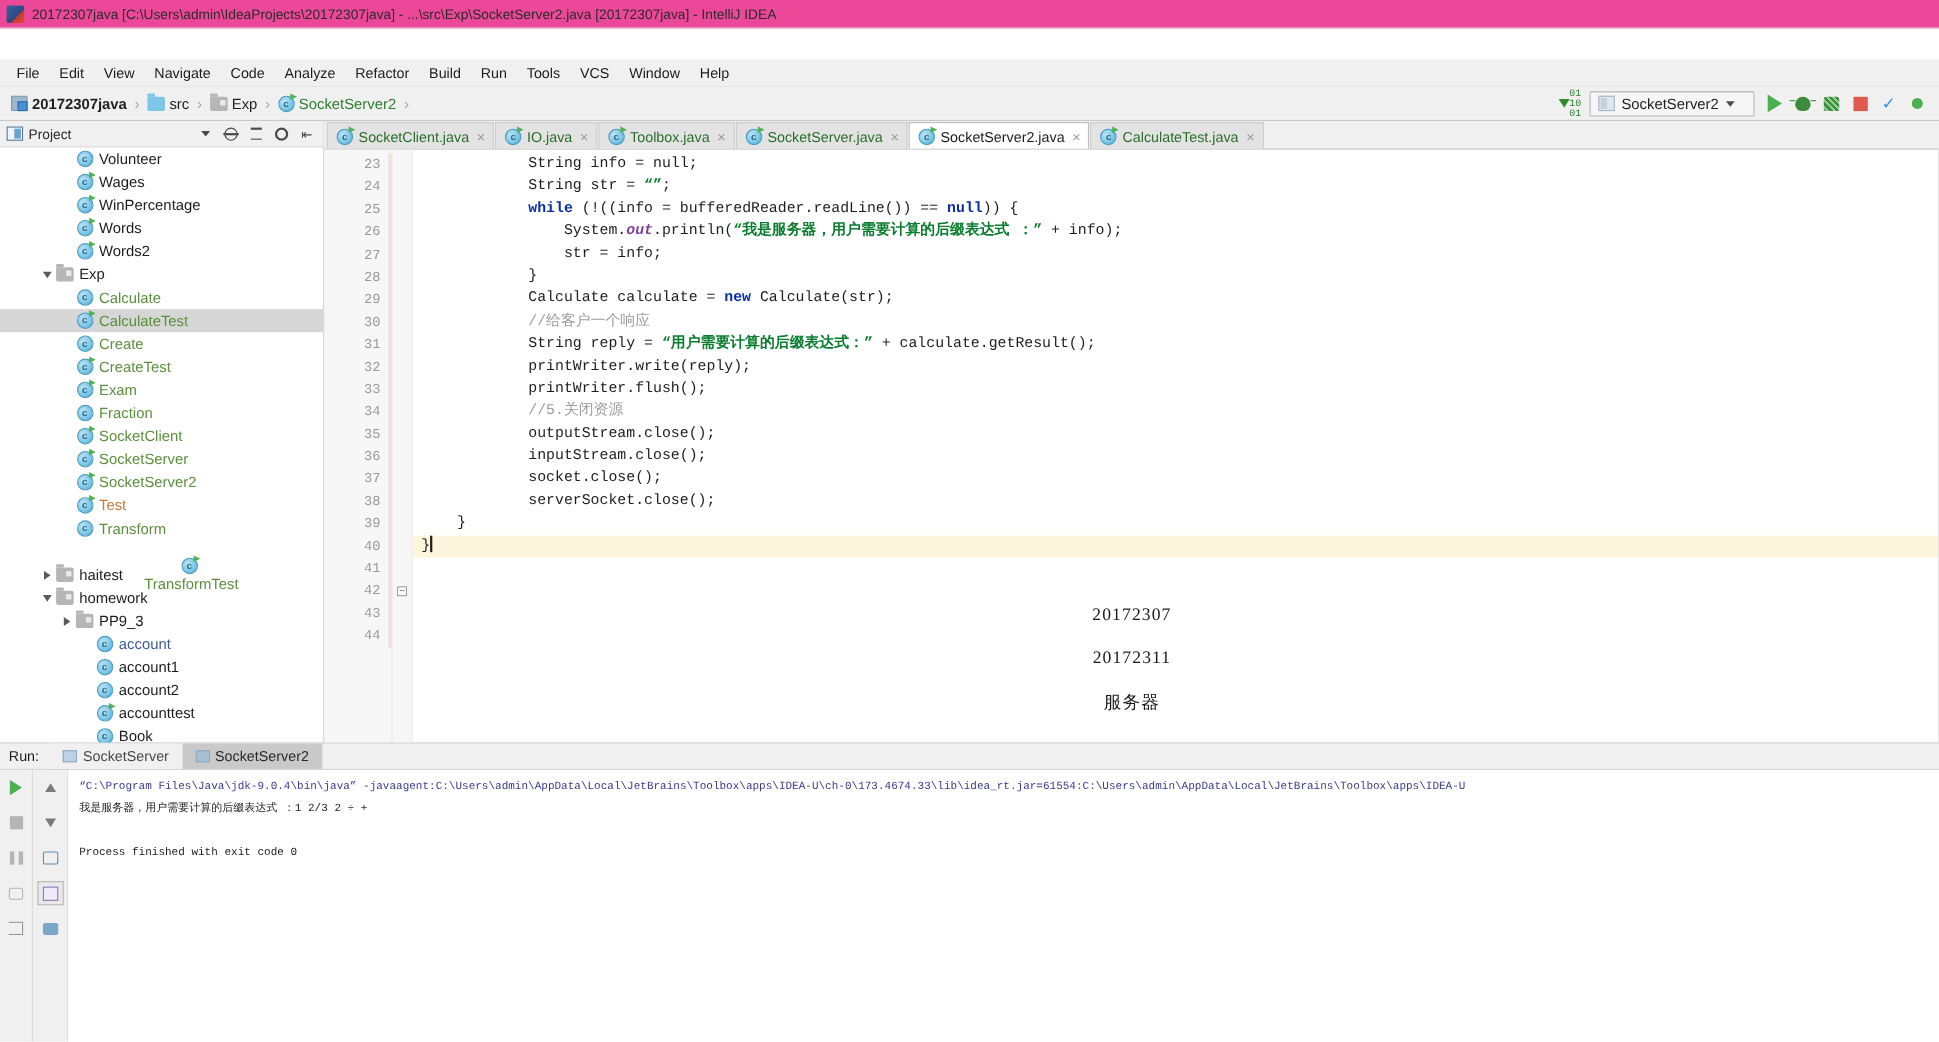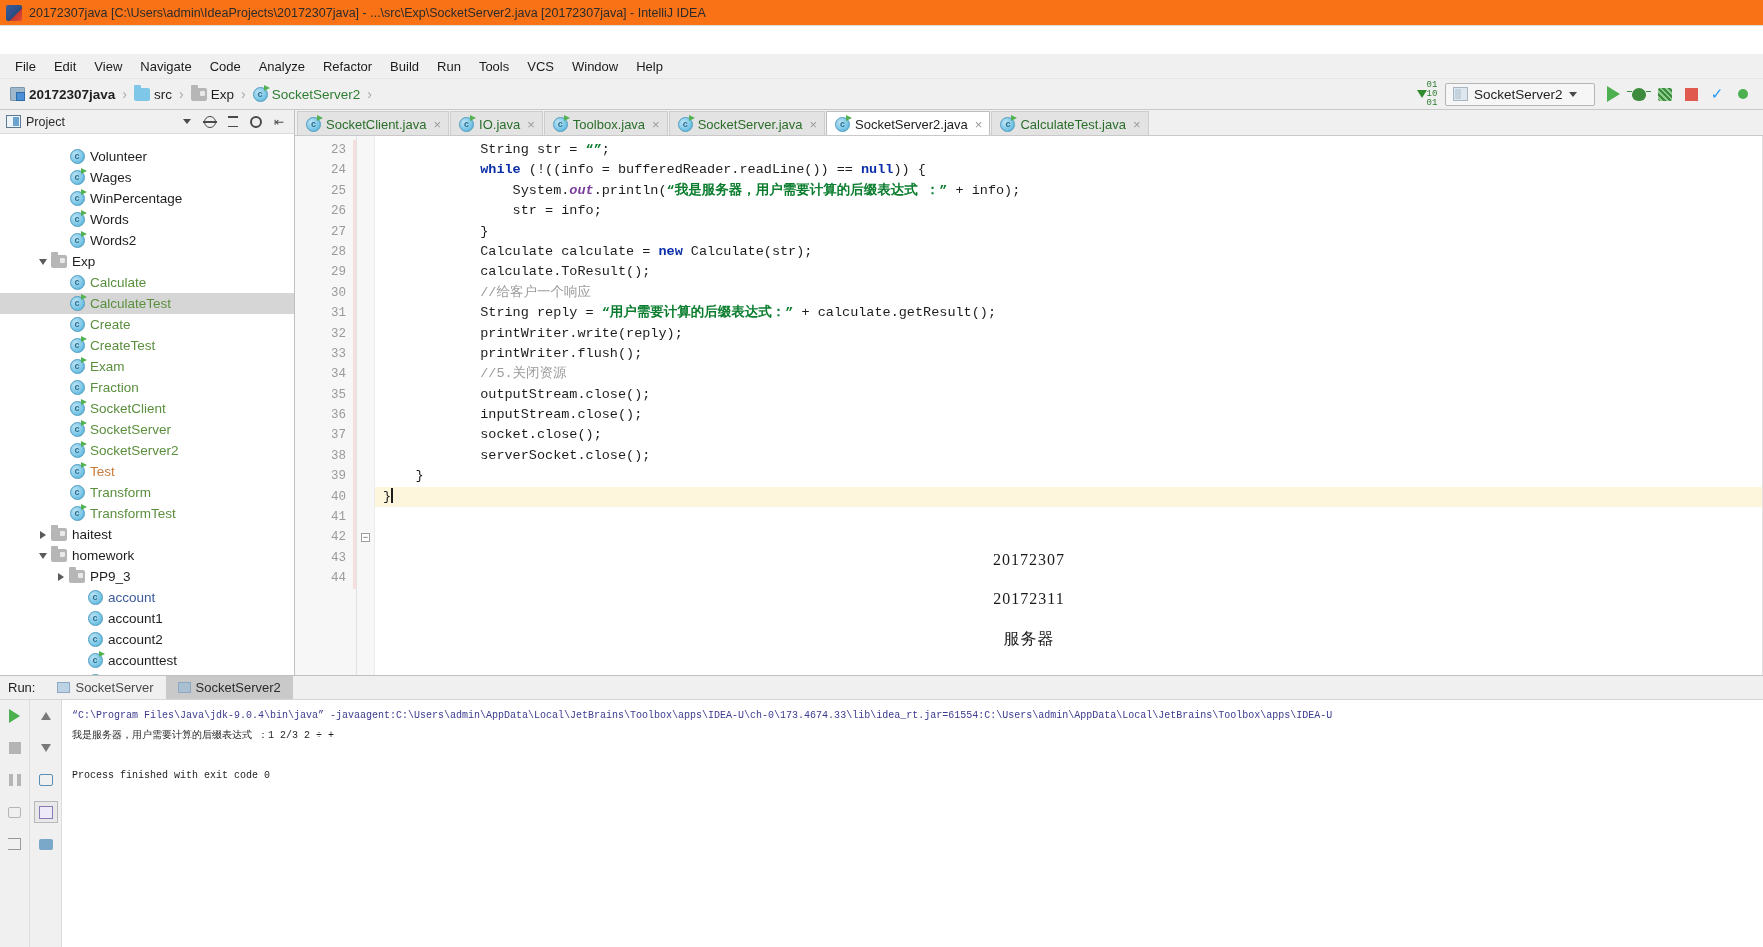--- a/index.html
+++ b/index.html
@@ -7,21 +7,21 @@
     width: 1763px; height: 947px;
     font-family: "Liberation Sans", sans-serif;
     font-size: 13px;
     background: #ffffff;
     overflow: hidden;
   }
   .app { position: relative; width: 1763px; height: 947px; display: flex; flex-direction: column; }
 
   
   .titlebar {
-    height: 26px; background: #f97316; border-bottom: 1px solid #dcdcdc;
+    height: 26px; background: #ec4899; border-bottom: 1px solid #dcdcdc;
     display: flex; align-items: center; padding: 0 6px; flex: 0 0 26px;
   }
   .title-icon {
     width: 16px; height: 16px; margin-right: 7px; position: relative; flex: 0 0 16px;
     background: linear-gradient(135deg,#3a5f9e 0%, #2b4a80 60%, #c0392b 60%, #e74c3c 100%);
     border-radius: 2px;
   }
   .title-text { font-size: 12.5px; color: #2b2b2b; white-space: nowrap; }
 
   
@@ -134,21 +134,21 @@
   .hdr-ico { width: 18px; height: 18px; display:flex; align-items:center; justify-content:center; cursor:default; }
   .circ-ico { width:12px;height:12px;border:1.5px solid #4a4a4a;border-radius:50%; position:relative;}
   .circ-ico::after{content:'';position:absolute;left:-2px;top:4.5px;width:14px;height:1.5px;background:#4a4a4a;}
   .collapse-ico { width:12px;height:11px;position:relative;}
   .collapse-ico::before{content:'';position:absolute;top:0;left:1px;width:10px;height:1.5px;background:#4a4a4a;}
   .collapse-ico::after{content:'';position:absolute;bottom:0;left:1px;width:10px;height:1.5px;background:#4a4a4a;}
   .gear-ico { width:12px;height:12px;border-radius:50%;border:2px solid #4a4a4a; position:relative;}
   .arrow-ico { font-size:12px; color:#4a4a4a; }
   .tri-down { width:0;height:0;border-left:4px solid transparent;border-right:4px solid transparent;border-top:5px solid #4a4a4a; }
 
-  .tree { flex: 1 1 auto; overflow: hidden; padding-top: 12px; position: relative; }
+  .tree { flex: 1 1 auto; overflow: hidden; padding-top: 0; position: relative; }
   .tree-row {
     height: 21px; display: flex; align-items: center; white-space: nowrap;
     cursor: default; padding-right: 4px;
   }
   .tree-row.selected { background: #d6d6d6; }
   .tw {
     width: 14px; flex: 0 0 14px; display:flex; align-items:center; justify-content:center;
     font-size: 11px; color: #5a5a5a;
   }
   .tw .chv-r { width:0;height:0;border-top:4.5px solid transparent;border-bottom:4.5px solid transparent;border-left:6px solid #5a5a5a; }
@@ -480,21 +480,21 @@
             </span>
             <span class="tree-label c-orange">Test</span>
           </div>
           <div class="tree-row" style="padding-left: 54px;">
             <span class="tw"></span>
             <span class="tree-icon">
               <span class="ico-class"></span>
             </span>
             <span class="tree-label c-green">Transform</span>
           </div>
-          <div class="tree-row" style="padding-left: 54px;">
+          <div class="tree-row" style="padding-left: 54px; flex-direction: column;">
             <span class="tw"></span>
             <span class="tree-icon">
               <span class="ico-class runnable"></span>
             </span>
             <span class="tree-label c-green">TransformTest</span>
           </div>
           <div class="tree-row" style="padding-left: 36px;">
             <span class="tw">
               <span class="chv-r"></span>
             </span>
@@ -622,27 +622,27 @@
             <div class="ln">41</div>
             <div class="ln">42</div>
             <div class="ln">43</div>
             <div class="ln">44</div>
             <div class="gutter-changebar" style="height: 448.8px;"></div>
           </div>
         <div class="folds" id="folds">
             <div class="fold-mark" style="top: 396.6px;">−</div>
           </div>
         <div class="code-area" id="codearea">
+            <div class="cline"><span class="pl">            String info = null;</span></div>
             <div class="cline"><span class="pl">            String str = </span><span class="s">“”</span><span class="pl">;</span></div>
             <div class="cline"><span class="pl">            </span><span class="k">while</span><span class="pl"> (!((info = bufferedReader.readLine()) == </span><span class="k">null</span><span class="pl">)) {</span></div>
             <div class="cline"><span class="pl">                System.</span><span class="fld">out</span><span class="pl">.println(</span><span class="s">“我是服务器，用户需要计算的后缀表达式 ：”</span><span class="pl"> + info);</span></div>
             <div class="cline"><span class="pl">                str = info;</span></div>
             <div class="cline"><span class="pl">            }</span></div>
             <div class="cline"><span class="pl">            Calculate calculate = </span><span class="k">new</span><span class="pl"> Calculate(str);</span></div>
-            <div class="cline"><span class="pl">            calculate.ToResult();</span></div>
             <div class="cline"><span class="cm">            //给客户一个响应</span></div>
             <div class="cline"><span class="pl">            String reply = </span><span class="s">“用户需要计算的后缀表达式：”</span><span class="pl"> + calculate.getResult();</span></div>
             <div class="cline"><span class="pl">            printWriter.write(reply);</span></div>
             <div class="cline"><span class="pl">            printWriter.flush();</span></div>
             <div class="cline"><span class="cm">            //5.关闭资源</span></div>
             <div class="cline"><span class="pl">            outputStream.close();</span></div>
             <div class="cline"><span class="pl">            inputStream.close();</span></div>
             <div class="cline"><span class="pl">            socket.close();</span></div>
             <div class="cline"><span class="pl">            serverSocket.close();</span></div>
             <div class="cline"><span class="pl">    }</span></div>

